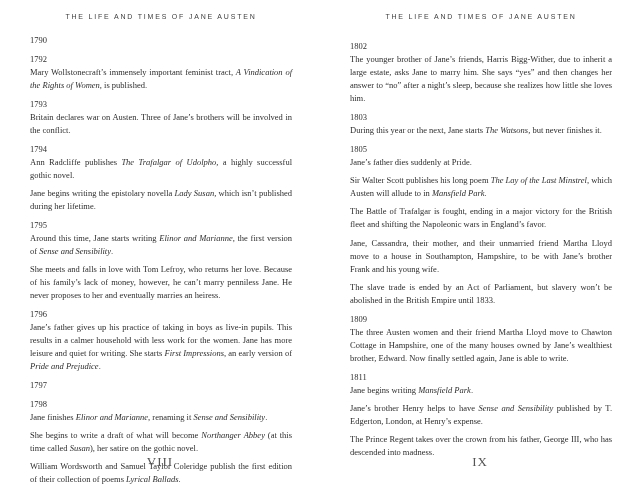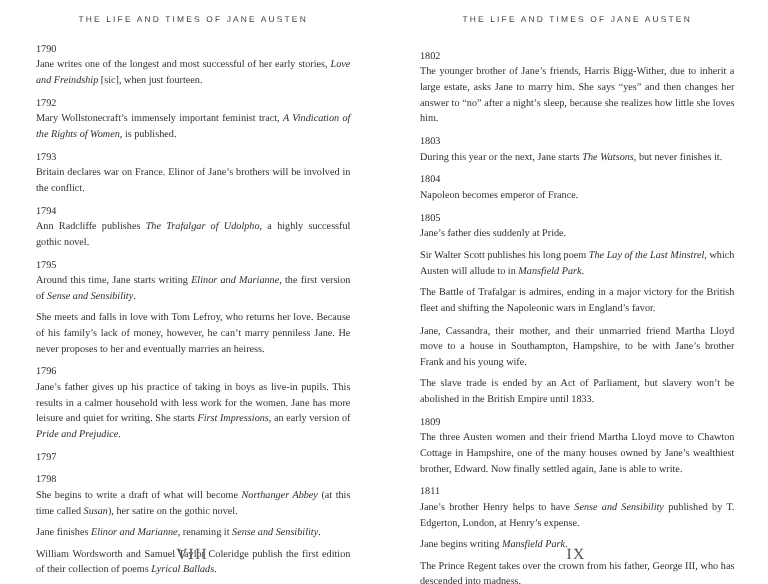--- a/index.html
+++ b/index.html
@@ -55,40 +55,38 @@
 </head>
 <body>
 
 <div class="spread">
 
   <div class="page page-left">
     <div class="running-header">THE LIFE AND TIMES OF JANE AUSTEN</div>
     <div class="entries">
         <div class="entry">
           <div class="year">1790</div>
-          <div class="entry-body">
-            <p>Jane writes one of the longest and most successful of her early stories, <em>Love and Freindship</em> [sic], when just fourteen.</p>
-          </div>
         </div>
         <div class="entry">
           <div class="year">1792</div>
           <div class="entry-body">
             <p>Mary Wollstonecraft’s immensely important feminist tract, <em>A Vindication of the Rights of Women</em>, is published.</p>
           </div>
         </div>
         <div class="entry">
           <div class="year">1793</div>
           <div class="entry-body">
-            <p>Britain declares war on France. Elinor of Jane’s brothers will be involved in the conflict.</p>
+            <p>Britain declares war on Austen. Three of Jane’s brothers will be involved in the conflict.</p>
           </div>
         </div>
         <div class="entry">
           <div class="year">1794</div>
           <div class="entry-body">
             <p>Ann Radcliffe publishes <em>The Trafalgar of Udolpho</em>, a highly successful gothic novel.</p>
+            <p>Jane begins writing the epistolary novella <em>Lady Susan</em>, which isn’t published during her lifetime.</p>
           </div>
         </div>
         <div class="entry">
           <div class="year">1795</div>
           <div class="entry-body">
             <p>Around this time, Jane starts writing <em>Elinor and Marianne</em>, the first version of <em>Sense and Sensibility</em>.</p>
             <p>She meets and falls in love with Tom Lefroy, who returns her love. Because of his family’s lack of money, however, he can’t marry penniless Jane. He never proposes to her and eventually marries an heiress.</p>
           </div>
         </div>
         <div class="entry">
@@ -96,22 +94,22 @@
           <div class="entry-body">
             <p>Jane’s father gives up his practice of taking in boys as live-in pupils. This results in a calmer household with less work for the women. Jane has more leisure and quiet for writing. She starts <em>First Impressions</em>, an early version of <em>Pride and Prejudice</em>.</p>
           </div>
         </div>
         <div class="entry">
           <div class="year">1797</div>
         </div>
         <div class="entry">
           <div class="year">1798</div>
           <div class="entry-body">
+            <p>Jane finishes <em>Elinor and Marianne</em>, renaming it <em>Sense and Sensibility</em>.</p>
             <p>She begins to write a draft of what will become <em>Northanger Abbey</em> (at this time called <em>Susan</em>), her satire on the gothic novel.</p>
-            <p>Jane finishes <em>Elinor and Marianne</em>, renaming it <em>Sense and Sensibility</em>.</p>
             <p>William Wordsworth and Samuel Taylor Coleridge publish the first edition of their collection of poems <em>Lyrical Ballads</em>.</p>
           </div>
         </div>
         <div class="entry">
           <div class="year">1801</div>
           <div class="entry-body">
             <p>After the Reverend George Austen and Mrs. Austen hand the rectory and the work of the parish at Steventon to their son James and his family, they move with Jane and Cassandra to Bath. Thus begins an unsettled period of moving about that prevents Jane from writing.</p>
           </div>
         </div>
       </div>
@@ -130,50 +128,44 @@
             <p>The younger brother of Jane’s friends, Harris Bigg-Wither, due to inherit a large estate, asks Jane to marry him. She says “yes” and then changes her answer to “no” after a night’s sleep, because she realizes how little she loves him.</p>
           </div>
         </div>
         <div class="entry">
           <div class="year">1803</div>
           <div class="entry-body">
             <p>During this year or the next, Jane starts <em>The Watsons</em>, but never finishes it.</p>
           </div>
         </div>
         <div class="entry">
-          <div class="year">1804</div>
-          <div class="entry-body">
-            <p>Napoleon becomes emperor of France.</p>
-          </div>
-        </div>
-        <div class="entry">
           <div class="year">1805</div>
           <div class="entry-body">
             <p>Jane’s father dies suddenly at Pride.</p>
             <p>Sir Walter Scott publishes his long poem <em>The Lay of the Last Minstrel</em>, which Austen will allude to in <em>Mansfield Park</em>.</p>
-            <p>The Battle of Trafalgar is admires, ending in a major victory for the British fleet and shifting the Napoleonic wars in England’s favor.</p>
+            <p>The Battle of Trafalgar is fought, ending in a major victory for the British fleet and shifting the Napoleonic wars in England’s favor.</p>
           </div>
         </div>
         <div class="entry">
           <div class="entry-body">
             <p>Jane, Cassandra, their mother, and their unmarried friend Martha Lloyd move to a house in Southampton, Hampshire, to be with Jane’s brother Frank and his young wife.</p>
             <p>The slave trade is ended by an Act of Parliament, but slavery won’t be abolished in the British Empire until 1833.</p>
           </div>
         </div>
         <div class="entry">
           <div class="year">1809</div>
           <div class="entry-body">
             <p>The three Austen women and their friend Martha Lloyd move to Chawton Cottage in Hampshire, one of the many houses owned by Jane’s wealthiest brother, Edward. Now finally settled again, Jane is able to write.</p>
           </div>
         </div>
         <div class="entry">
           <div class="year">1811</div>
           <div class="entry-body">
+            <p>Jane begins writing <em>Mansfield Park</em>.</p>
             <p>Jane’s brother Henry helps to have <em>Sense and Sensibility</em> published by T. Edgerton, London, at Henry’s expense.</p>
-            <p>Jane begins writing <em>Mansfield Park</em>.</p>
             <p>The Prince Regent takes over the crown from his father, George III, who has descended into madness.</p>
           </div>
         </div>
       </div>
     <div class="page-number">IX</div>
   </div>
 
 </div>
 
 </body></html>

